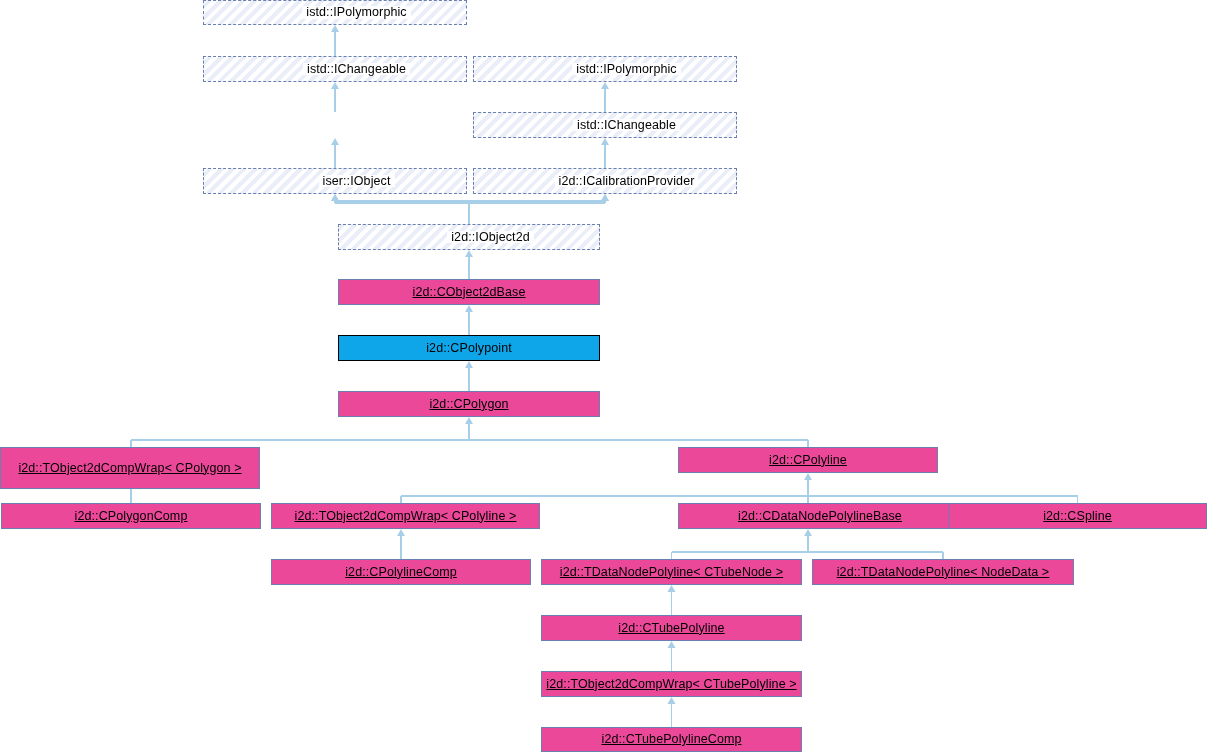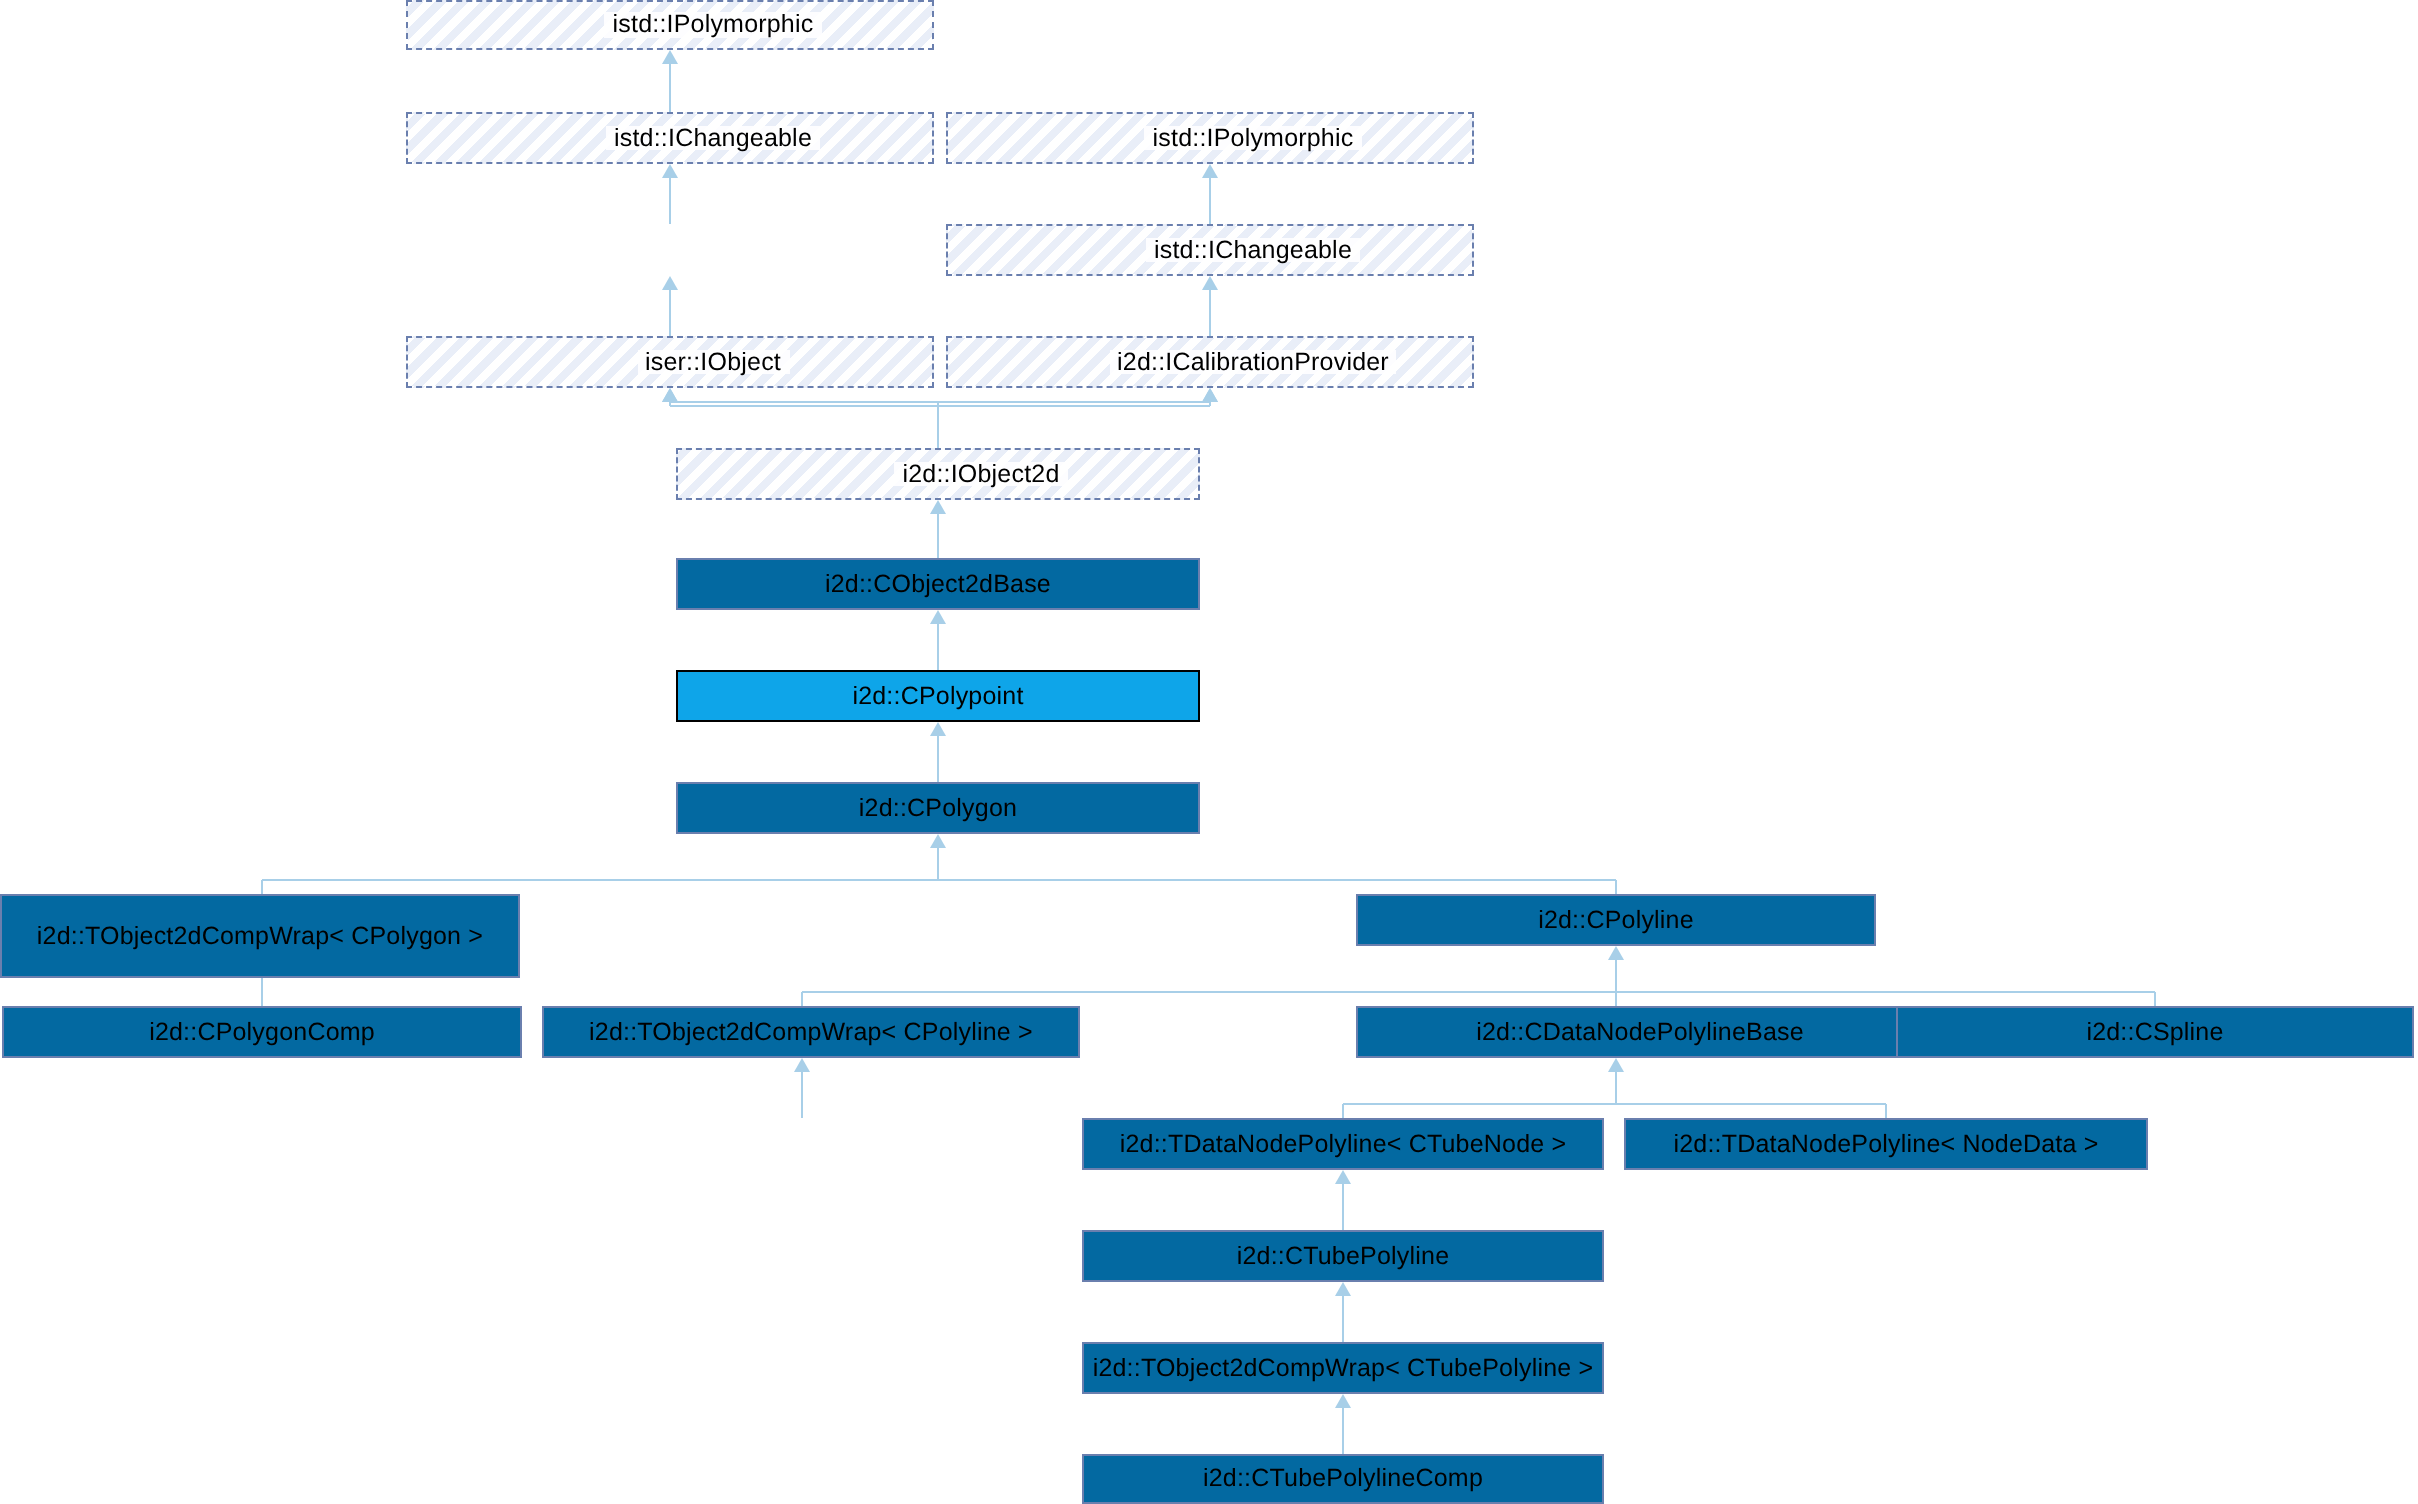--- a/index.html
+++ b/index.html
@@ -31,22 +31,23 @@
     justify-content: center;
     font-size: 12.5px;
     line-height: 1;
     color: #000000;
     white-space: nowrap;
     overflow: hidden;
     letter-spacing: 0.1px;
   }
   
   .node.concrete {
-    background: #0369a1;
+    background: #ec4899;
     border: 1px solid #6a7fae;
+    text-decoration: underline;
   }
   
   .node.current {
     background: #0ea5e9;
     border: 1px solid #000000;
   }
   
   .node.abstract {
     border: 1px dashed #6a7fae;
     background:
@@ -171,20 +172,23 @@
     </div>
     <div class="node concrete" style="left: 271px; top: 503px; width: 269px; height: 26px;">
       <span class="label">i2d::TObject2dCompWrap&lt; CPolyline &gt;</span>
     </div>
     <div class="node concrete" style="left: 678px; top: 503px; width: 284px; height: 26px; text-align: center;">
       <span class="label">i2d::CDataNodePolylineBase</span>
     </div>
     <div class="node concrete" style="left: 948px; top: 503px; width: 259px; height: 26px;">
       <span class="label">i2d::CSpline</span>
     </div>
+    <div class="node concrete" style="left: 271px; top: 559px; width: 260px; height: 26px;">
+      <span class="label">i2d::CPolylineComp</span>
+    </div>
     <div class="node concrete" style="left: 541px; top: 559px; width: 261px; height: 26px;">
       <span class="label">i2d::TDataNodePolyline&lt; CTubeNode &gt;</span>
     </div>
     <div class="node concrete" style="left: 812px; top: 559px; width: 262px; height: 26px;">
       <span class="label">i2d::TDataNodePolyline&lt; NodeData &gt;</span>
     </div>
     <div class="node concrete" style="left: 541px; top: 615px; width: 261px; height: 26px;">
       <span class="label">i2d::CTubePolyline</span>
     </div>
     <div class="node concrete" style="left: 541px; top: 671px; width: 261px; height: 26px;">

